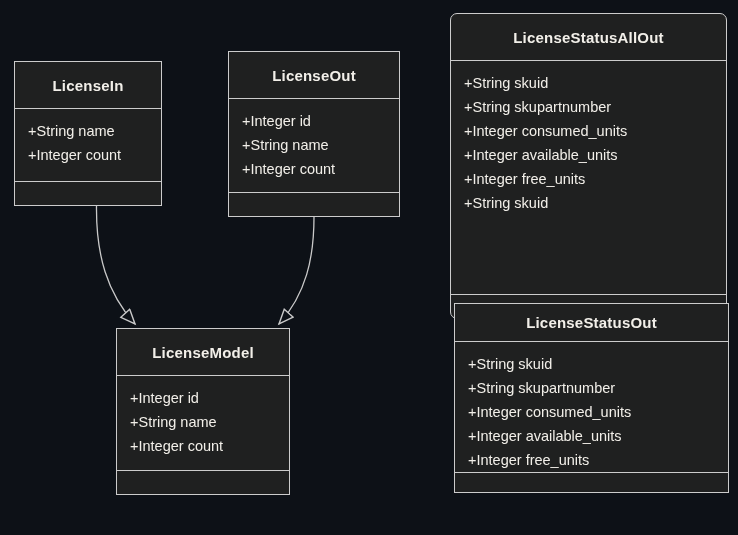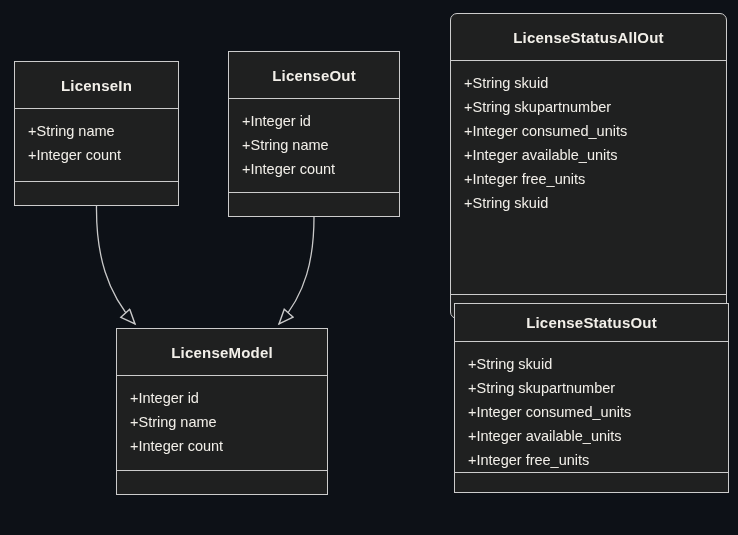--- a/index.html
+++ b/index.html
@@ -68,21 +68,21 @@
     <defs>
       <marker id="hollowArrow" markerUnits="userSpaceOnUse" markerWidth="20" markerHeight="16" refX="15.5" refY="7" orient="auto">
         <path d="M1,1 L15.5,7 L1,13 Z" fill="#0d1117" stroke="#c9c9c9" stroke-width="1.4"></path>
       </marker>
     </defs>
     <path d="M 96.5 206 C 96 255, 107 293, 135 324" fill="none" stroke="#c9c9c9" stroke-width="1.3" marker-end="url(#hollowArrow)"></path>
     <path d="M 314 217 C 314 258, 306 294, 279 324" fill="none" stroke="#c9c9c9" stroke-width="1.3" marker-end="url(#hollowArrow)"></path>
     <path d="M 588 253 L 588 300" fill="none" stroke="#c9c9c9" stroke-width="1.3" marker-end="url(#hollowArrow)"></path>
   </svg>
 
-  <div class="class-box" style="left:14px; top:61px; width:165px; height:145px;">
+  <div class="class-box" style="left:14px; top:61px; width:148px; height:145px;">
     <div class="class-header">LicenseIn</div>
     <div class="class-attrs">
       <div class="attr-row">+String name</div>
       <div class="attr-row">+Integer count</div>
     </div>
     <div class="class-methods"></div>
   </div>
 
   <div class="class-box" style="left:228px; top:51px; width:172px; height:166px;justify-content:flex-end;">
     <div class="class-header">LicenseOut</div>
@@ -100,21 +100,21 @@
       <div class="attr-row">+String skuid</div>
       <div class="attr-row">+String skupartnumber</div>
       <div class="attr-row">+Integer consumed_units</div>
       <div class="attr-row">+Integer available_units</div>
       <div class="attr-row">+Integer free_units</div>
       <div class="attr-row">+String skuid</div>
     </div>
     <div class="class-methods"></div>
   </div>
 
-  <div class="class-box" style="left:116px; top:328px; width:212px; height:167px;">
+  <div class="class-box" style="left:116px; top:328px; width:174px; height:167px;">
     <div class="class-header">LicenseModel</div>
     <div class="class-attrs">
       <div class="attr-row">+Integer id</div>
       <div class="attr-row">+String name</div>
       <div class="attr-row">+Integer count</div>
     </div>
     <div class="class-methods"></div>
   </div>
 
   <div class="class-box" style="left:454px; top:303px; width:275px; height:190px;">

